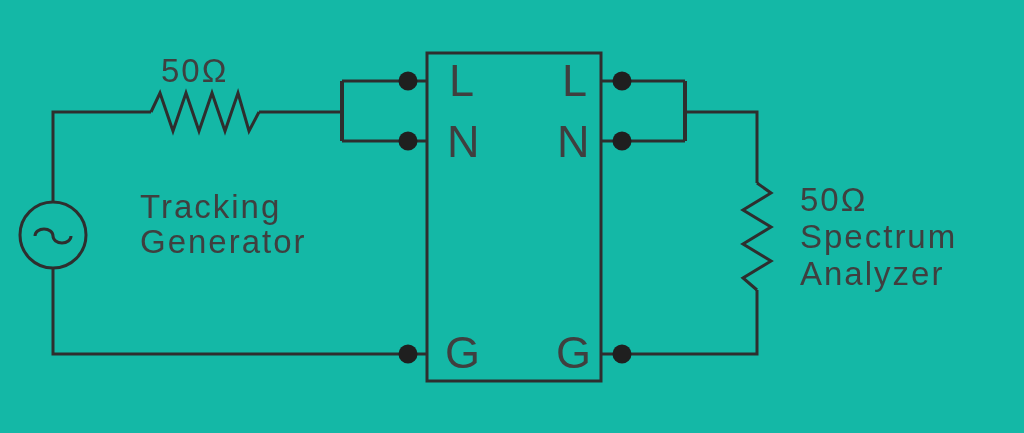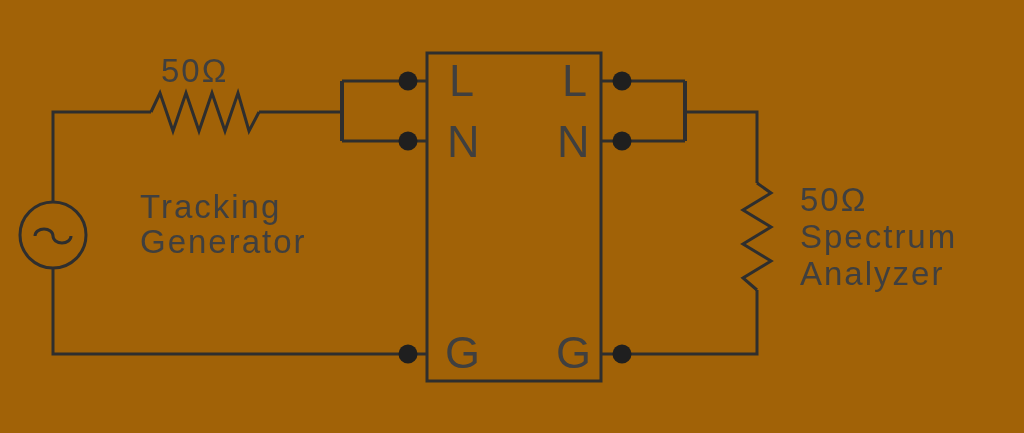--- a/index.html
+++ b/index.html
@@ -4,21 +4,21 @@
 <style>
   html, body {
     margin: 0;
     padding: 0;
     background: #ffffff;
   }
   .stage {
     position: relative;
     width: 1024px;
     height: 433px;
-    background: #a16207;
+    background: #14b8a6;
     overflow: hidden;
     font-family: "Liberation Sans", sans-serif;
   }
   svg { display: block; }
   .wire {
     fill: none;
     stroke: #2e2e2e;
     stroke-width: 3;
     stroke-linejoin: miter;
     stroke-linecap: butt;

